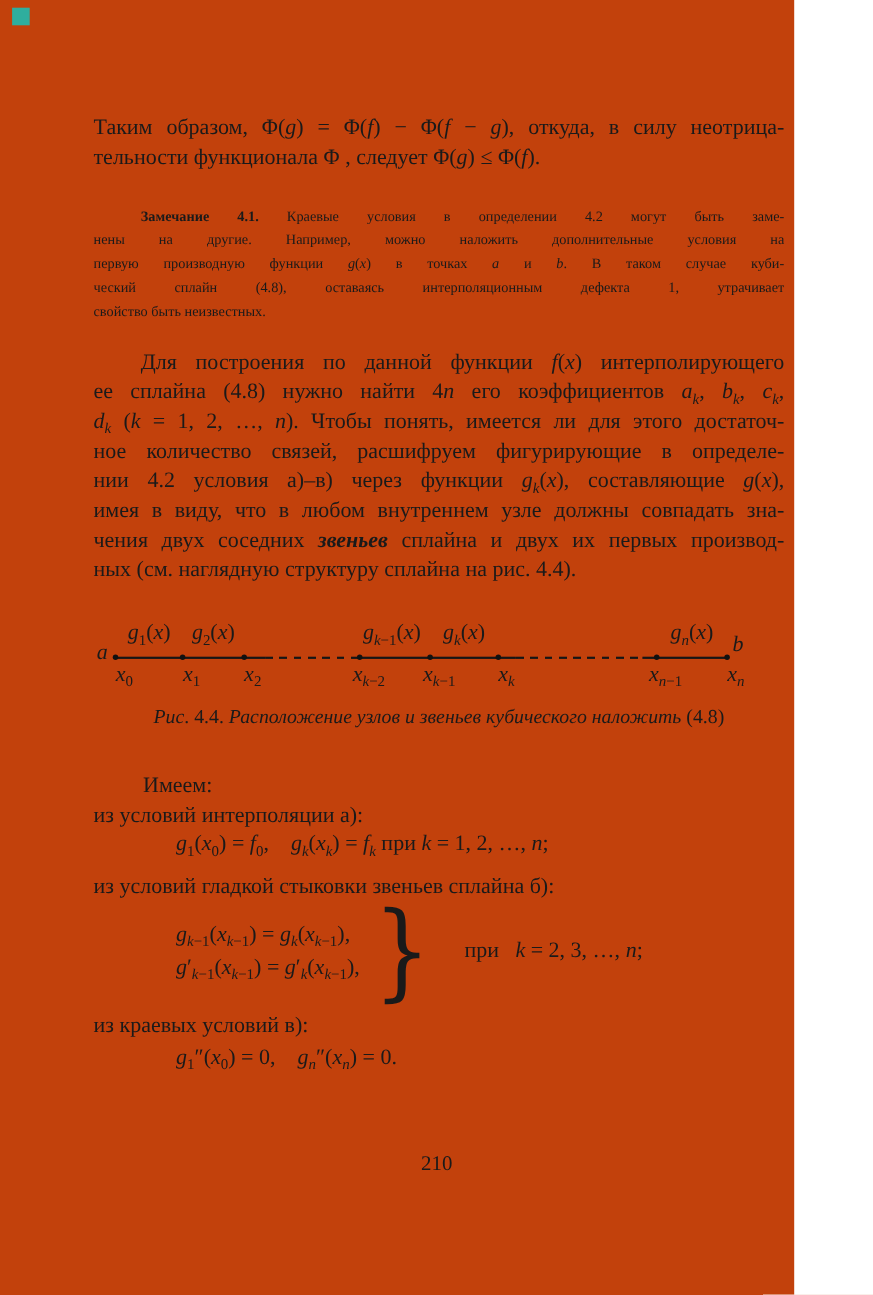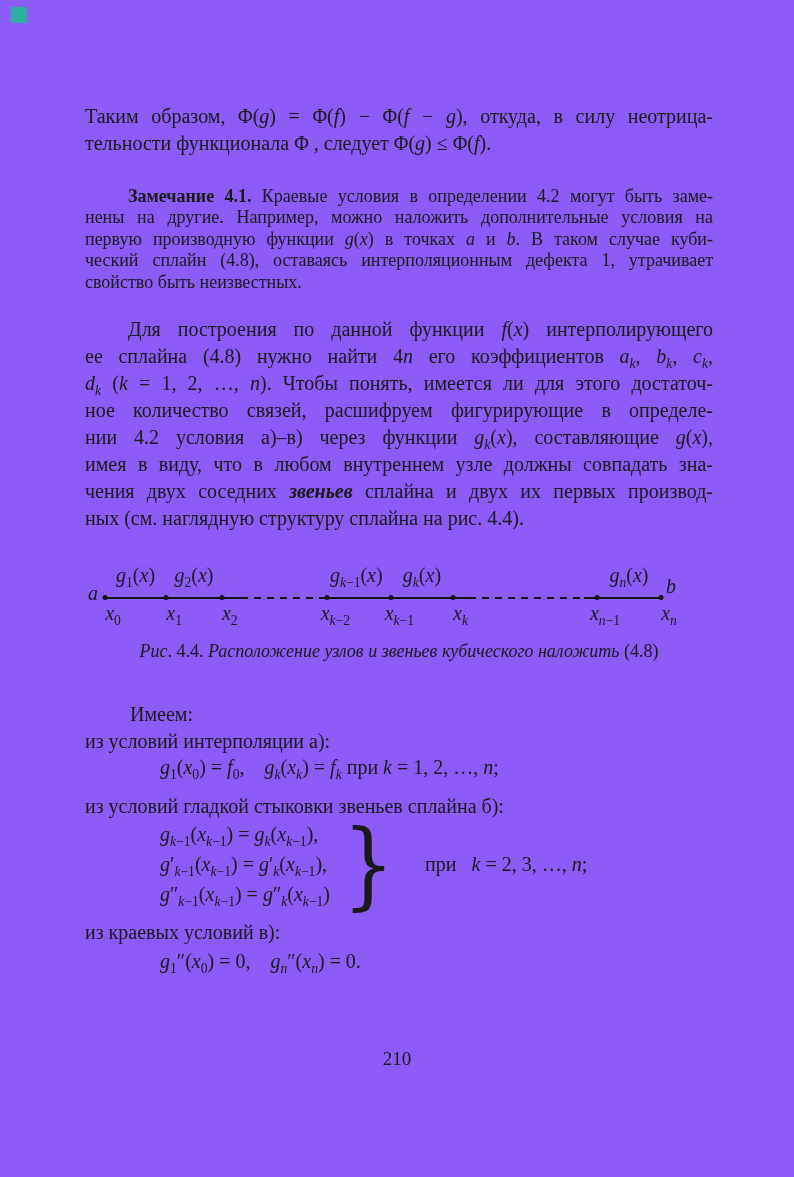--- a/index.html
+++ b/index.html
@@ -1,21 +1,21 @@
 <!DOCTYPE html>
 <html><head>
 <meta charset="utf-8">
 <style>
   html,body{margin:0;padding:0;background:#ffffff;}
-  .page{position:relative;width:794px;height:1177px;background:#8b5cf6;overflow:hidden;
+  .page{position:relative;width:722px;height:1177px;background:#c2410c;overflow:hidden;
         font-family:"Liberation Serif","DejaVu Serif",serif;color:#1a1a1a;}
   .corner-marker{position:absolute;left:11px;top:7px;width:16px;height:16px;}
   .blk{position:absolute;left:85px;width:628px;}
   .main{font-size:20px;line-height:27px;}
-  .remark{font-size:18px;line-height:21.4px;}
+  .remark{font-size:13px;line-height:21.4px;}
   .line{text-align:justify;text-align-last:justify;overflow:hidden;}
   .line.last-left{text-align-last:left;}
   .line.indent{text-indent:43px;}
   sub{font-size:.68em;line-height:0;}
   b i, i b{font-weight:bold;}
   .eq{font-size:20px;padding-left:75px;line-height:27px;}
   .intro{font-size:20px;line-height:27px;}
   .imeem{padding-left:45px;}
   .system{position:absolute;left:85px;top:818px;display:flex;align-items:center;}
   .sys-eqs{margin-left:75px;font-size:20px;line-height:30px;}
@@ -103,21 +103,20 @@
   <div class="blk intro" style="top:728px">из условий интерполяции а):</div>
 
   <div class="blk eq" style="top:754px"><i>g</i><sub>1</sub>(<i>x</i><sub>0</sub>) = <i>f</i><sub>0</sub>,&nbsp;&nbsp;&nbsp; <i>g</i><sub><i>k</i></sub>(<i>x</i><sub><i>k</i></sub>) = <i>f</i><sub><i>k</i></sub>  при  <i>k</i> = 1, 2, …, <i>n</i>;</div>
 
   <div class="blk intro" style="top:793px">из условий гладкой стыковки звеньев сплайна б):</div>
 
   <div class="system">
     <div class="sys-eqs">
       <div><i>g</i><sub><i>k</i>−1</sub>(<i>x</i><sub><i>k</i>−1</sub>) = <i>g</i><sub><i>k</i></sub>(<i>x</i><sub><i>k</i>−1</sub>),</div>
       <div><i>g</i>′<sub><i>k</i>−1</sub>(<i>x</i><sub><i>k</i>−1</sub>) = <i>g</i>′<sub><i>k</i></sub>(<i>x</i><sub><i>k</i>−1</sub>),</div>
-      <div><i>g</i>″<sub><i>k</i>−1</sub>(<i>x</i><sub><i>k</i>−1</sub>) = <i>g</i>″<sub><i>k</i></sub>(<i>x</i><sub><i>k</i>−1</sub>)</div>
     </div>
     <div class="brace">}</div>
     <div class="pri">при&nbsp;&nbsp;&nbsp;<i>k</i> = 2, 3, …, <i>n</i>;</div>
   </div>
 
   <div class="blk intro" style="top:919px">из краевых условий в):</div>
 
   <div class="blk eq" style="top:948px"><i>g</i><sub>1</sub>″(<i>x</i><sub>0</sub>) = 0,&nbsp;&nbsp;&nbsp; <i>g</i><sub><i>n</i></sub>″(<i>x</i><sub><i>n</i></sub>) = 0.</div>
 
   <div class="blk main" style="top:983px">

